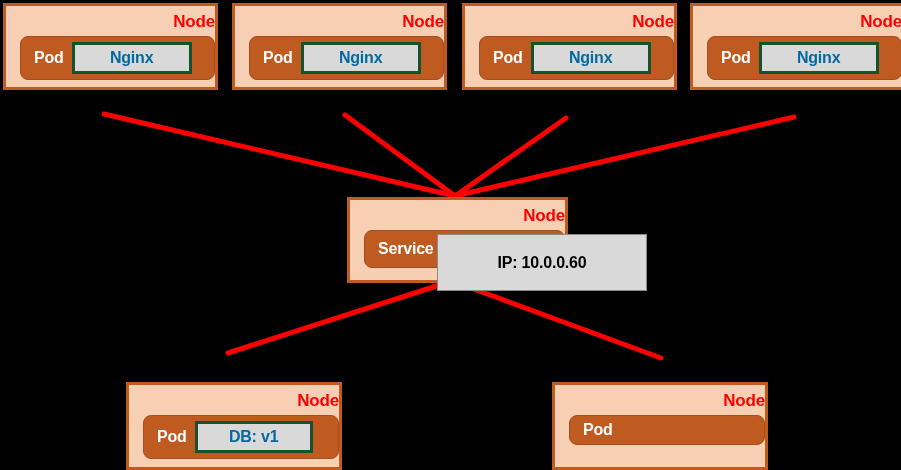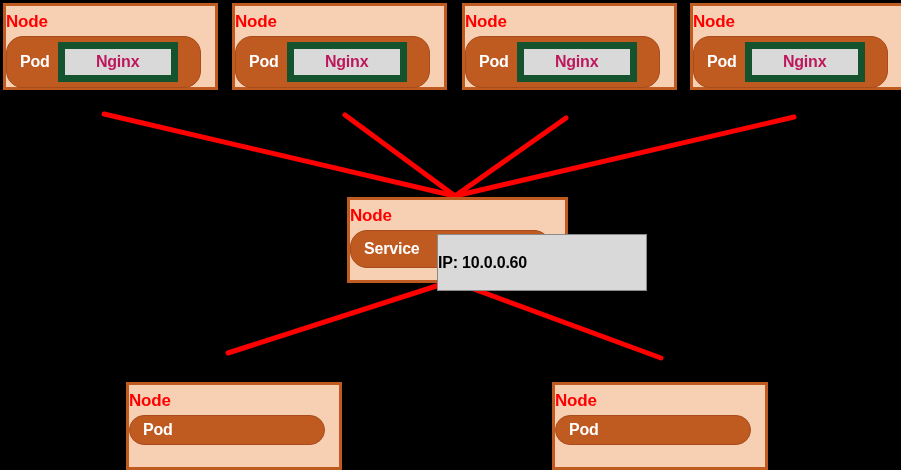--- a/index.html
+++ b/index.html
@@ -30,54 +30,54 @@
     pointer-events: none;
   }
   
   .node {
     position: absolute;
     background: #f7cfb2;
     border: 3px solid #bf5a21;
     z-index: 2;
     display: flex;
     flex-direction: column;
-    align-items: flex-start;
+    align-items: flex-end;
     padding-top: 4px;
   }
   .node-title {
     color: #ff0000;
     font-size: 17px;
     font-weight: bold;
     line-height: 24px;
     letter-spacing: -0.2px;
     user-select: none;
   }
   
   .pill {
     background: #bf5a21;
     border: 1px solid #a84c1b;
-    border-radius: 17px;
+    border-radius: 8px;
     display: flex;
     align-items: center;
     padding: 5px 7px;
     margin-top: 2px;
   }
   .pill-label {
     color: #ffffff;
     font-size: 16px;
     font-weight: bold;
     letter-spacing: -0.2px;
     padding: 0 8px 0 6px;
     white-space: nowrap;
     user-select: none;
   }
   .chip {
     background: #d9d9d9;
-    border: 7px solid #14532d;
-    color: #be185d;
+    border: 3px solid #14532d;
+    color: #0369a1;
     font-size: 16px;
     font-weight: bold;
     letter-spacing: -0.2px;
     text-align: center;
     padding: 4px 0;
     white-space: nowrap;
     user-select: none;
   }
   
   .node-top { top: 3px; width: 215px; height: 87px; }
@@ -109,20 +109,21 @@
     position: absolute;
     left: 437px;
     top: 234px;
     width: 210px;
     height: 57px;
     background: #d9d9d9;
     border: 1px solid #8a8a8a;
     z-index: 4;
     display: flex;
     flex-direction: column;
+    align-items: center;
     justify-content: center;
     gap: 7px;
   }
   .info-line {
     color: #000000;
     font-size: 16px;
     font-weight: bold;
     letter-spacing: -0.2px;
     line-height: 22px;
     white-space: nowrap;
@@ -195,20 +196,21 @@
   </div>
 
   <div id="info-box">
     <div class="info-line">IP: 10.0.0.60</div>
   </div>
 
   <div class="node node-bottom" id="node-bottom-1">
     <div class="node-title">Node</div>
     <div class="pill">
       <span class="pill-label">Pod</span>
+      <span class="chip">DB: v1</span>
     </div>
   </div>
 
   <div class="node node-bottom" id="node-bottom-2">
     <div class="node-title">Node</div>
     <div class="pill">
       <span class="pill-label">Pod</span>
     </div>
   </div>
 

